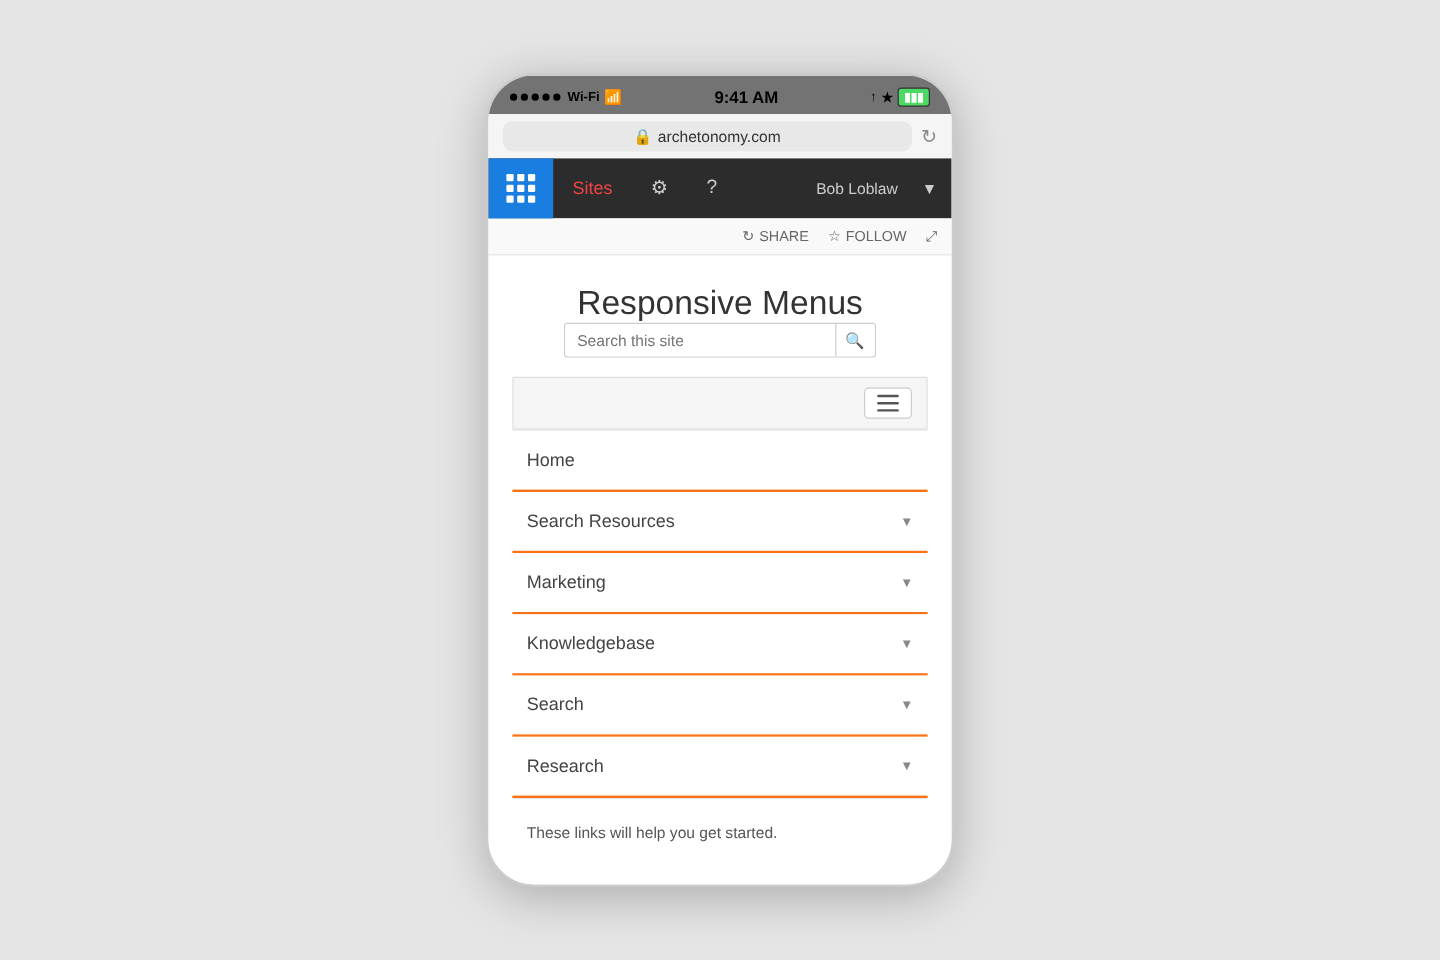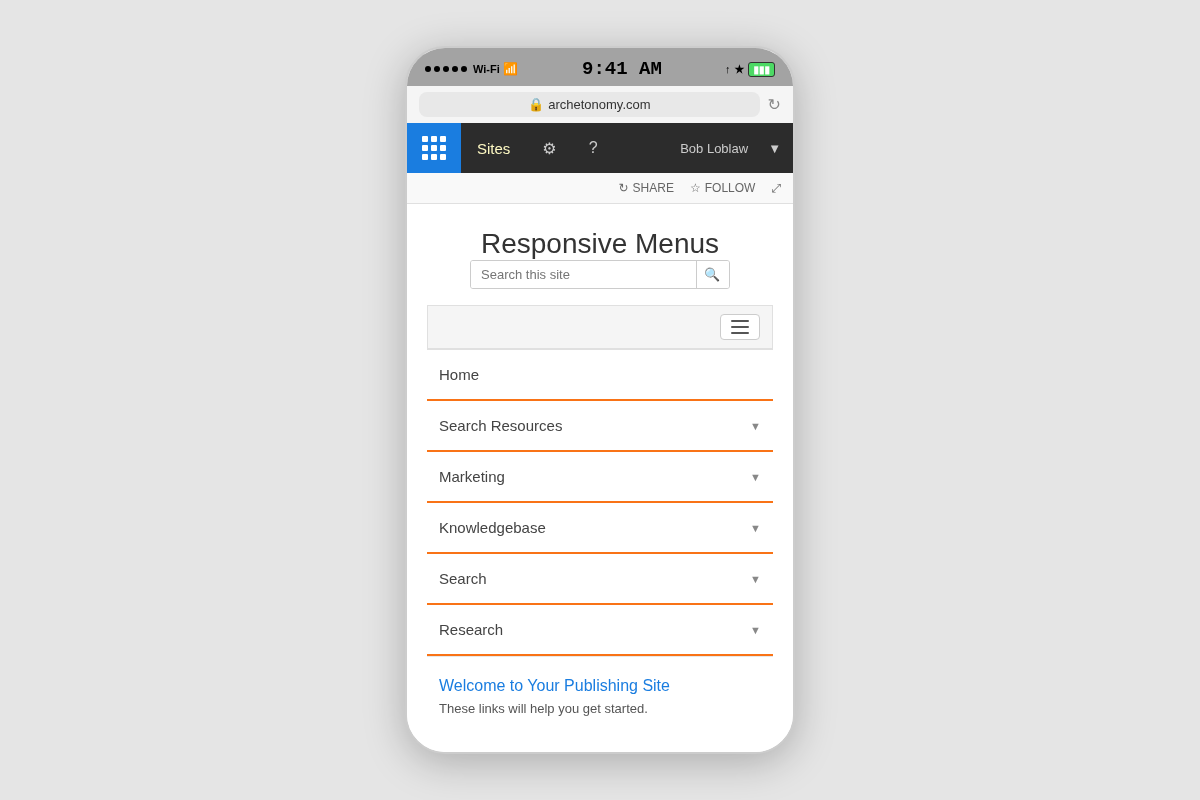--- a/index.html
+++ b/index.html
@@ -17,34 +17,34 @@
       width: 390px;
       background: #fff;
       border-radius: 40px;
       box-shadow: 0 8px 40px rgba(0,0,0,0.25);
       overflow: hidden;
       border: 2px solid #ccc;
     }
 
     
     .status-bar {
-      background: #a3a3a3;
+      background: #737373;
       display: flex;
       justify-content: space-between;
       align-items: center;
       padding: 10px 18px 6px;
       font-size: 12px;
       font-weight: 600;
       color: #000;
     }
     .status-left { display: flex; align-items: center; gap: 4px; }
     .status-dots { display: flex; gap: 3px; }
     .status-dot { width: 6px; height: 6px; background: #000; border-radius: 50%; }
     .status-wifi { font-size: 11px; margin-left: 2px; }
-    .status-center { font-size: 19px; font-weight: 600; font-family: Liberation Mono, monospace; }
+    .status-center { font-size: 14px; font-weight: 600; }
     .status-right { display: flex; align-items: center; gap: 4px; font-size: 11px; }
     .battery-icon {
       display: inline-flex; align-items: center; background: #4cd964;
       border-radius: 3px; padding: 1px 4px; font-size: 10px; color: #fff; font-weight: bold;
       border: 1.5px solid #333;
     }
 
     
     .url-bar {
       background: #f5f5f5;
@@ -95,21 +95,21 @@
     .nav-item {
       display: flex;
       align-items: center;
       justify-content: center;
       padding: 0 16px;
       color: #ccc;
       font-size: 14px;
       cursor: pointer;
       gap: 6px;
     }
-    .nav-item.sites { color: #fef9c3; font-size: 15px; }
+    .nav-item.sites { color: #ef4444; font-size: 15px; }
     .nav-item.gear, .nav-item.help { font-size: 16px; }
     .nav-user {
       margin-left: auto;
       display: flex;
       align-items: center;
       padding: 0 12px;
       color: #ccc;
       font-size: 13px;
       cursor: pointer;
       gap: 20px;
@@ -341,18 +341,17 @@
           <span class="menu-label">Search</span>
           <span class="chevron-down">▼</span>
         </div>
         <div class="menu-item">
           <span class="menu-label">Research</span>
           <span class="chevron-down">▼</span>
         </div>
       </div>
 
     <div class="welcome-section">
-      <div class="welcome-title">Welcome to Your Publishing Site</div>
       <div class="welcome-text">These links will help you get started.</div>
     </div>
 
   </div>
 </div>
 
 </body></html>

